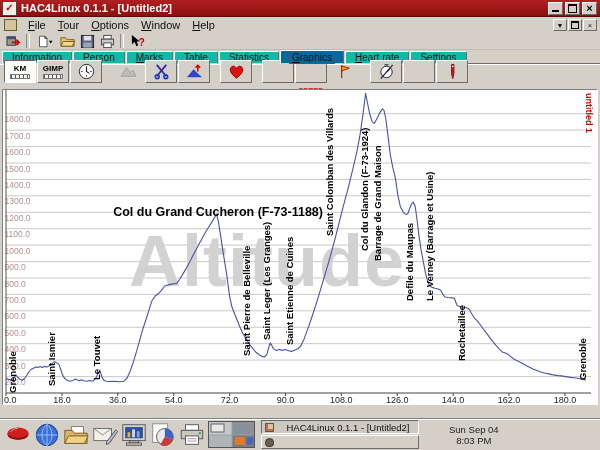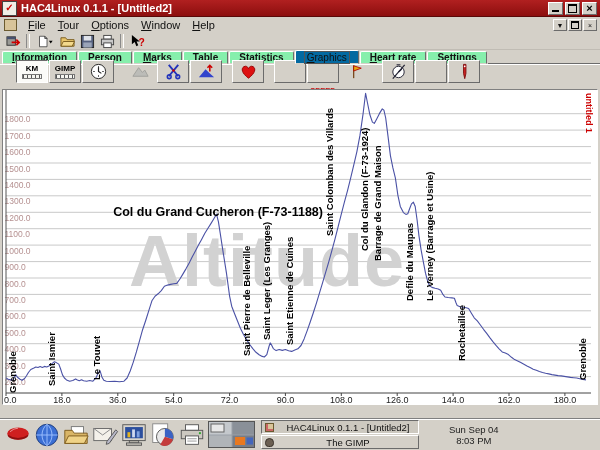--- a/index.html
+++ b/index.html
@@ -36,30 +36,30 @@
   
   .toolbar1{position:absolute;left:0;top:33px;width:600px;height:17px;
     display:flex;align-items:center;padding-left:3px;box-sizing:border-box;
     border-bottom:1px solid #c0bcb4;}
   .tb1btn{width:20px;height:16px;display:flex;align-items:center;justify-content:center;}
   .tb1btn svg{width:15px;height:15px;}
   .tbsep{width:2px;height:14px;border-left:1px solid #8a8a8a;border-right:1px solid #fff;margin:0 3px;}
   
   .tabs{position:absolute;left:0;top:50px;width:600px;height:14px;display:flex;
     align-items:flex-end;padding-left:2px;box-sizing:border-box;}
-  .tab{height:13px;background:#86efac;border:1px solid;
+  .tab{height:13px;background:#14b8a6;border:1px solid;
     border-color:#fff #6b6b6b #d4d0c8 #fff;border-radius:2px 2px 0 0;
     font-size:10px;padding:0 9px;display:flex;align-items:center;color:#111;
-    box-sizing:border-box;margin-right:1px;font-weight:bold;}
+    box-sizing:border-box;margin-right:1px;}
   .tab.active{height:14px;font-weight:normal;background:#0369a1;z-index:2;}
   .tab.active .lbl{outline:1px solid #555;outline-offset:0px;padding:0 2px;}
   .tabfill{flex:1;border-bottom:1px solid #6b6b6b;height:1px;}
   
   .toolbar2{position:absolute;left:0;top:64px;width:600px;height:14px;
-    display:flex;align-items:center;padding-left:16px;box-sizing:border-box;
+    display:flex;align-items:center;padding-left:4px;box-sizing:border-box;
     border-top:1px solid #fff;}
   .gbtn{width:32px;height:23px;background:#d4d0c8;border:1px solid;
     border-color:#fff #6b6b6b #6b6b6b #fff;display:flex;flex-direction:column;
     align-items:center;justify-content:center;box-sizing:border-box;margin-right:1px;}
   .gbtn.checked{background:#fbfbf8;border-color:#6b6b6b #fff #fff #6b6b6b;}
   .gbtn.flat{border-color:transparent;background:transparent;}
   .gbtn svg{width:19px;height:19px;}
   .scalelbl{font-size:8px;font-weight:bold;color:#000;line-height:8px;}
   .ruler{width:20px;height:5px;margin-top:1px;background:
     repeating-linear-gradient(90deg,#555 0 1px,#f5f5f0 1px 4px);
@@ -427,21 +427,20 @@
           <rect x="38.5" y="16.5" width="6.5" height="7" fill="#4466bb"></rect>
         </svg>
     </div>
     <div class="winlist">
       <div class="taskwin pressed">
         <span class="wicon" style="background:#d8c49a;border:1px solid #6b5a30;box-shadow:inset 2px -2px 0 #c66;"></span>
         <span class="t">HAC4Linux 0.1.1 - [Untitled2]</span>
       </div>
       <div class="taskwin">
         <span class="wicon" style="background:#6b5f52;border:1px solid #3a332b;border-radius:50% 50% 40% 40%;"></span>
-        <span class="t">The GIMP</span>
       </div>
     </div>
     <div class="clock">
       <div>Sun Sep 04</div>
       <div>8:03 PM</div>
     </div>
   </div>
 
 </div>
 

